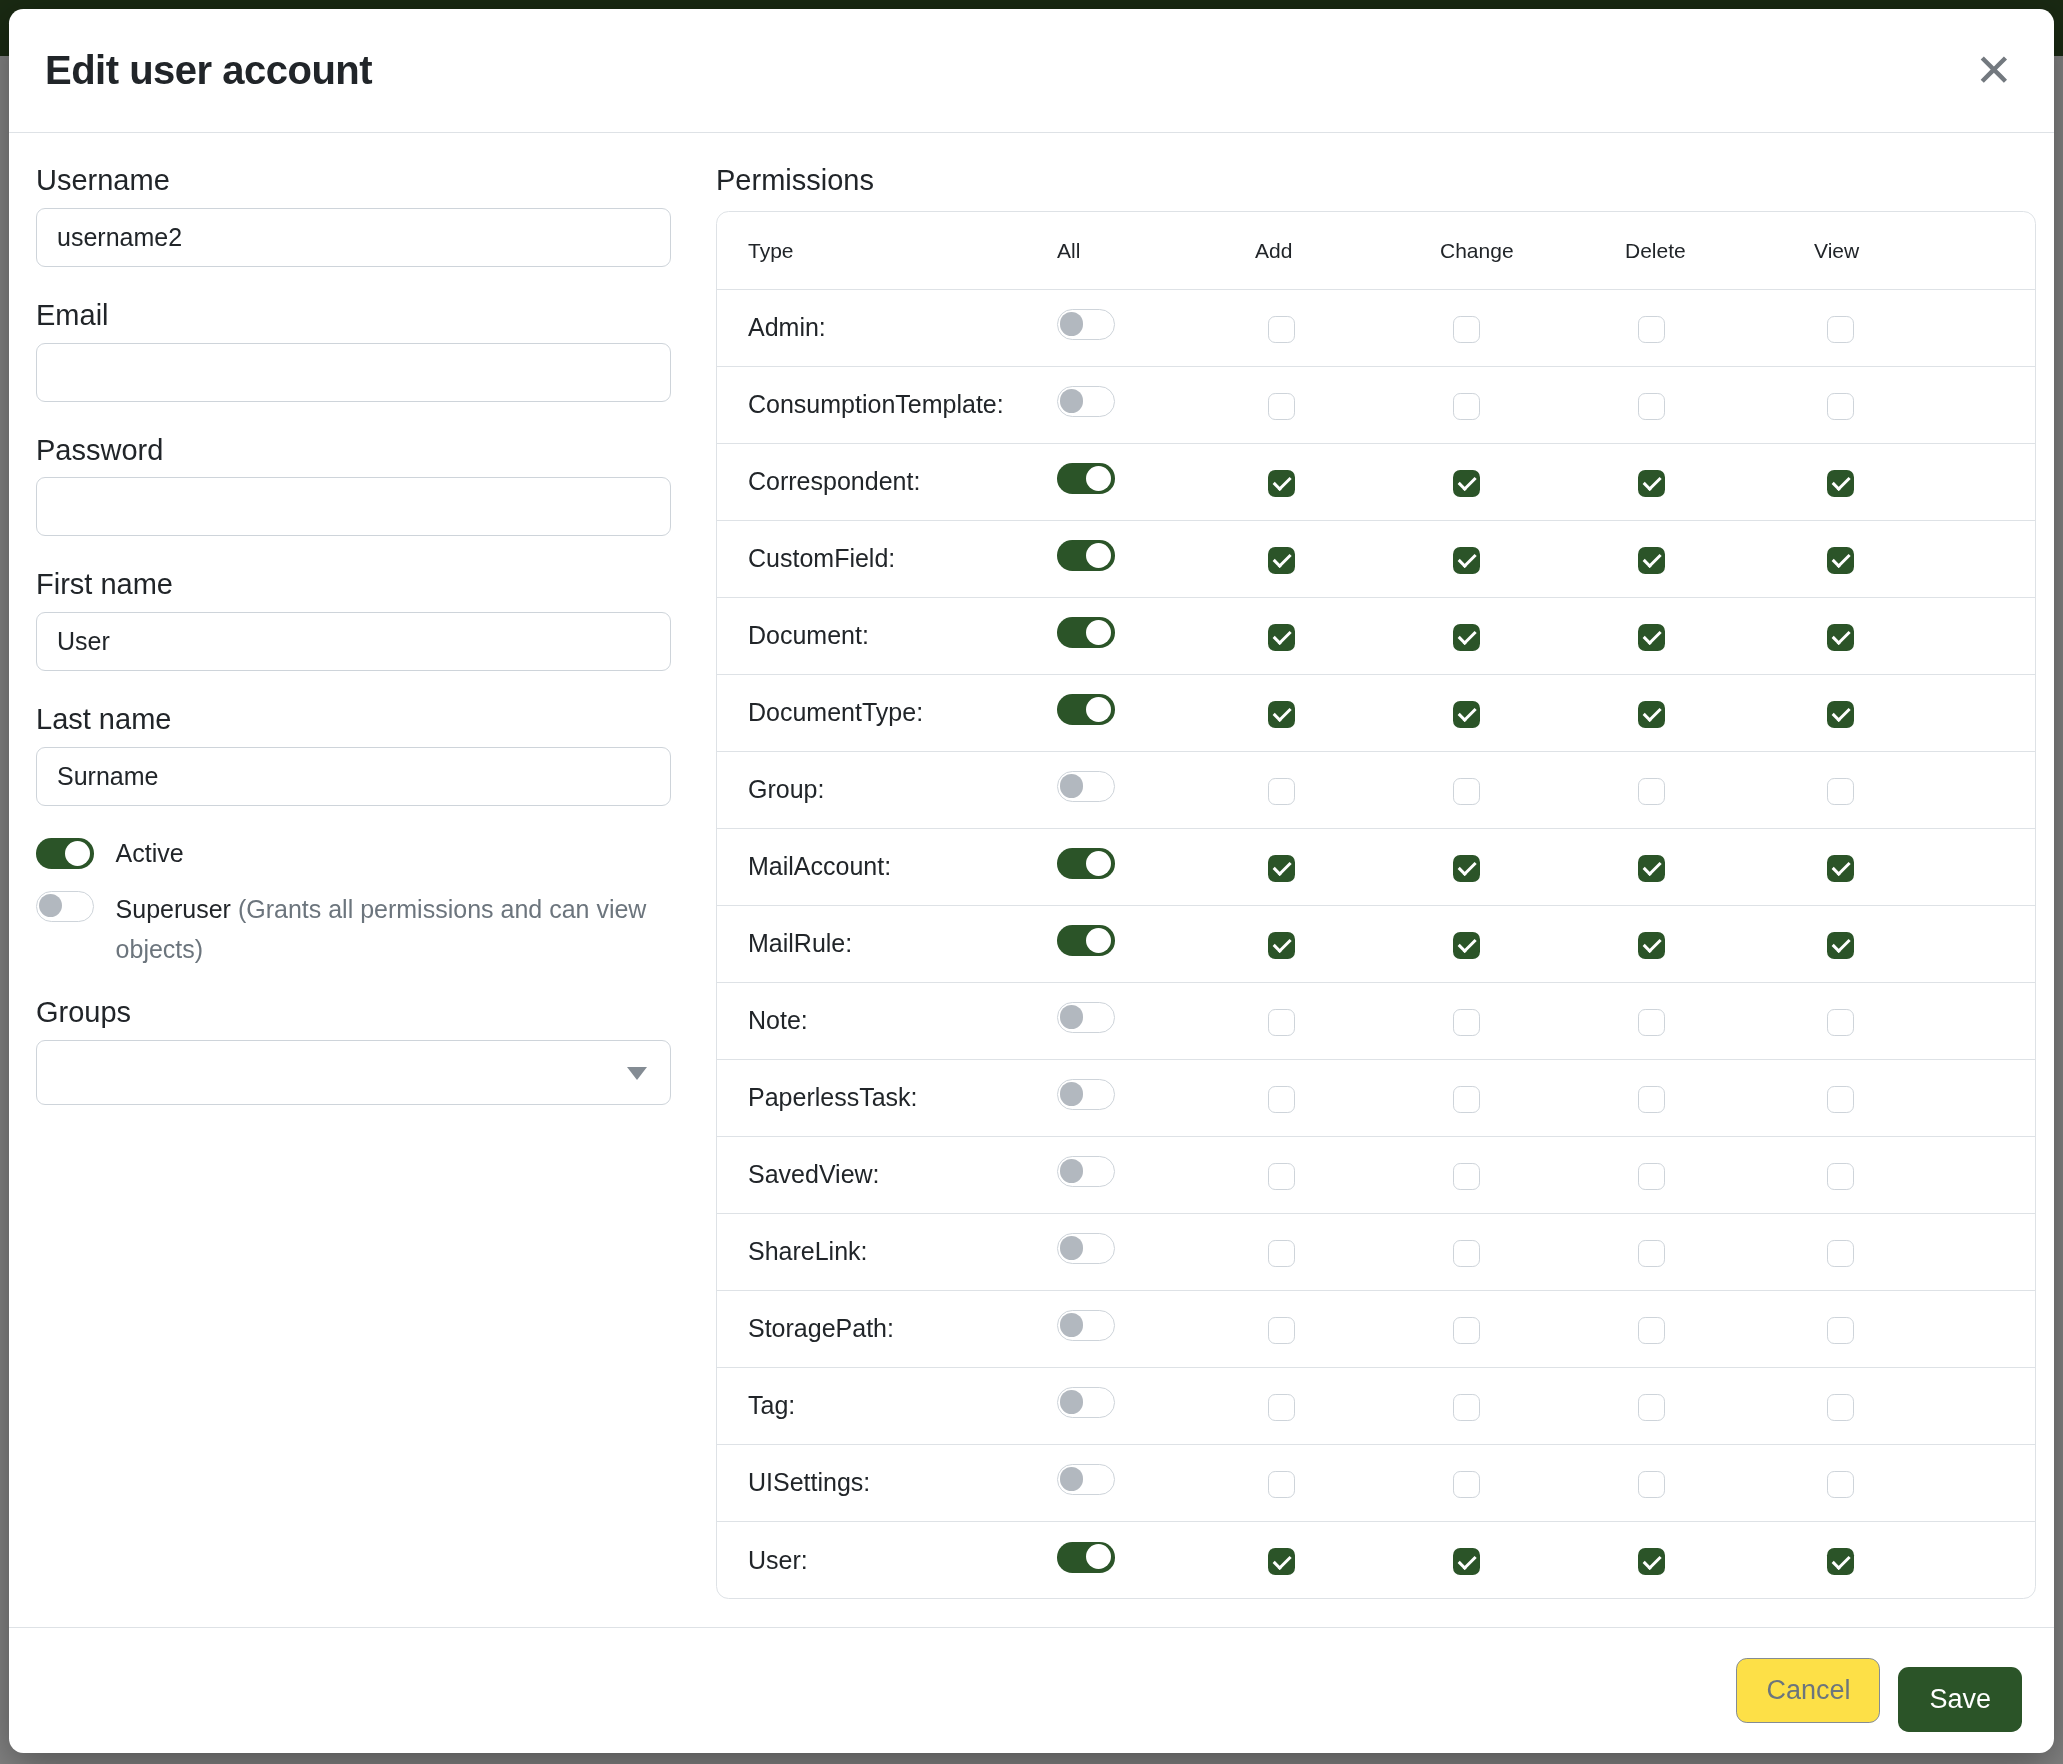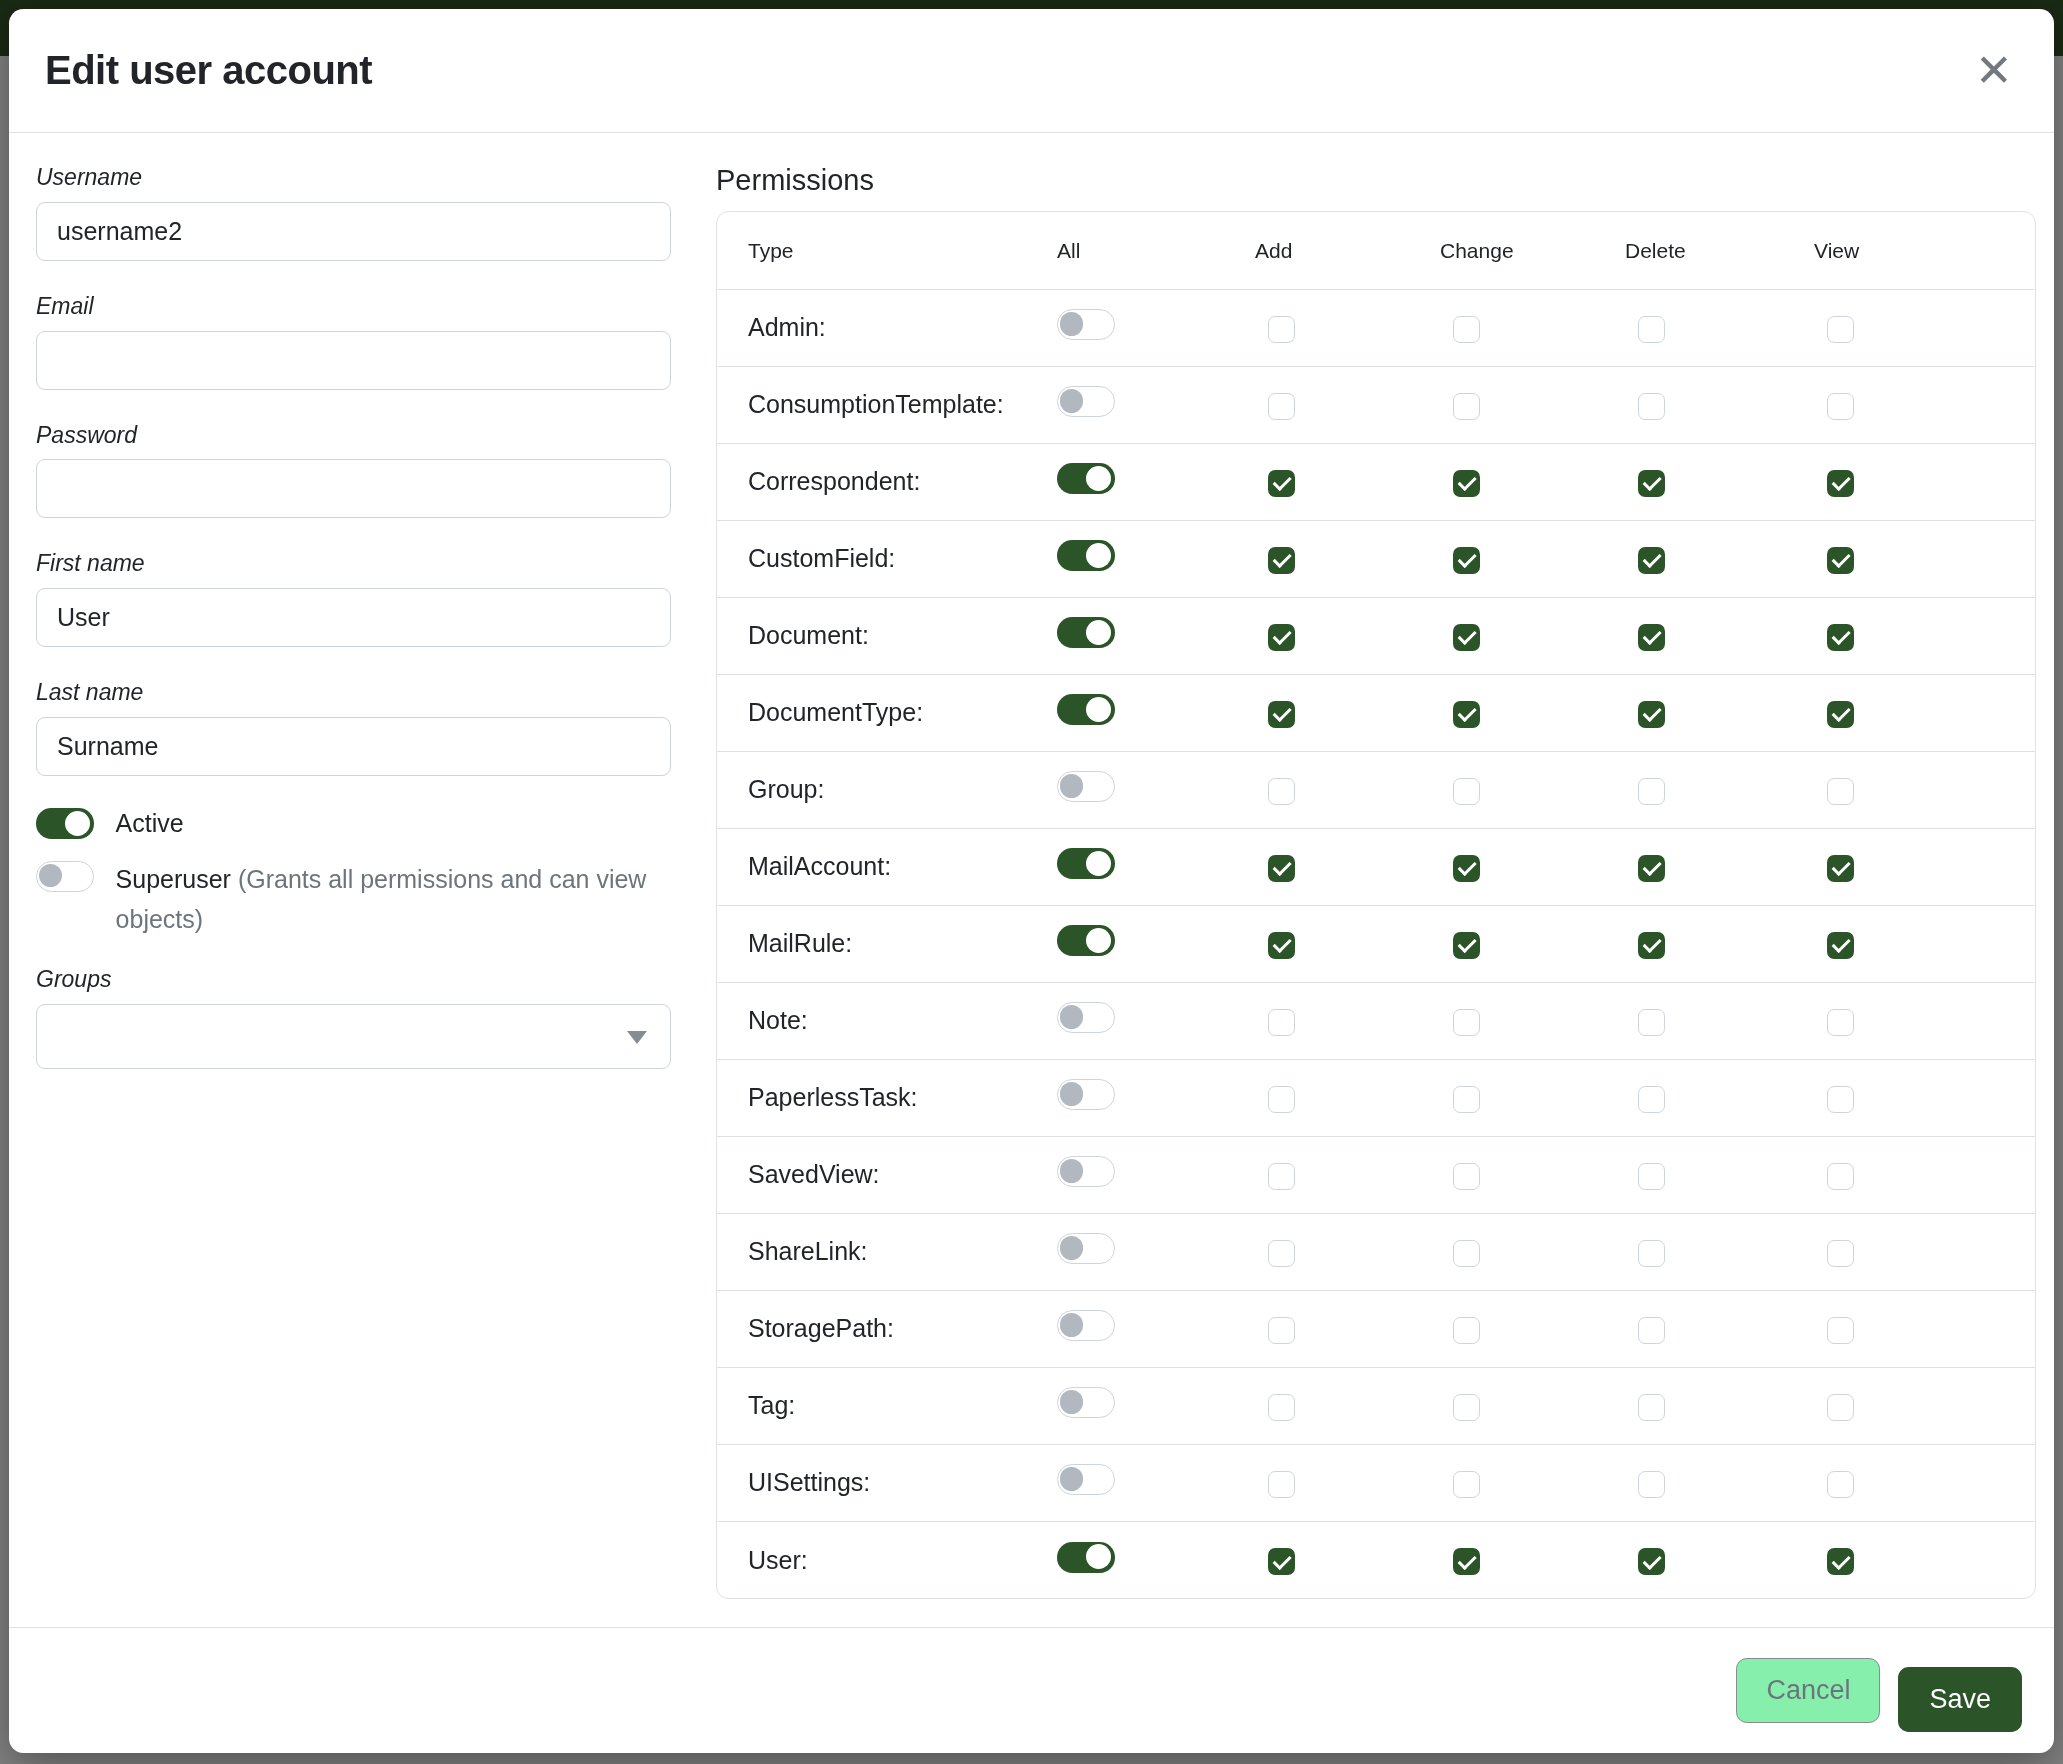--- a/index.html
+++ b/index.html
@@ -38,21 +38,21 @@
     font-size:45px;font-weight:300;line-height:1;color:#73797f;
     padding:3.6px 5.4px;
   }
   .modal-body{
     flex:1 1 auto;display:flex;gap:45px;align-items:flex-start;
     padding:31px 18px 18px 27px;overflow:hidden;
   }
   .left-col{flex:0 0 635px;}
   .right-col{flex:1 1 auto;}
   .field{margin-bottom:32px;}
-  .field-label{font-size:23px;margin-bottom:10.8px;font-style:italic;}
+  .field-label{font-size:29px;margin-bottom:10.8px;}
   .text-input{
     width:635px;height:59px;border:1.8px solid var(--input-border);border-radius:9px;
     font-size:25px;color:var(--text);padding:0 20px;background:#fff;outline:none;
     font-family:"Liberation Sans", sans-serif;
   }
   .switch{
     position:relative;display:inline-block;flex:0 0 auto;
     width:58px;height:31px;border-radius:15.3px;cursor:pointer;
   }
   .switch.on{background:var(--primary);}
@@ -99,21 +99,21 @@
   .cb.on::after{
     content:'';position:absolute;left:9px;top:3.6px;width:7.2px;height:14.4px;
     border:solid #fff;border-width:0 3.6px 3.6px 0;transform:rotate(45deg);
   }
   .cb.off{background:#fff;border:1.8px solid var(--input-border);}
   .modal-footer{
     flex:0 0 auto;height:126px;border-top:1.8px solid var(--border);
     display:flex;align-items:center;justify-content:flex-end;gap:18px;padding:0 32px;
   }
   .btn{height:65px;border-radius:10.8px;font-size:27px;cursor:pointer;font-family:"Liberation Sans", sans-serif;}
-  .btn-cancel{background:#86efac;border:1.8px solid #848c94;color:var(--muted);padding:0 29px;}
+  .btn-cancel{background:#fde047;border:1.8px solid #848c94;color:var(--muted);padding:0 29px;}
   .btn-save{background:var(--primary);border:none;color:#fff;padding:0 31px;margin-top:17px;}
 </style>
 </head>
 <body>
 
 <div class="navbar-strip"></div>
 
 <div class="modal">
 
   <div class="modal-header">

